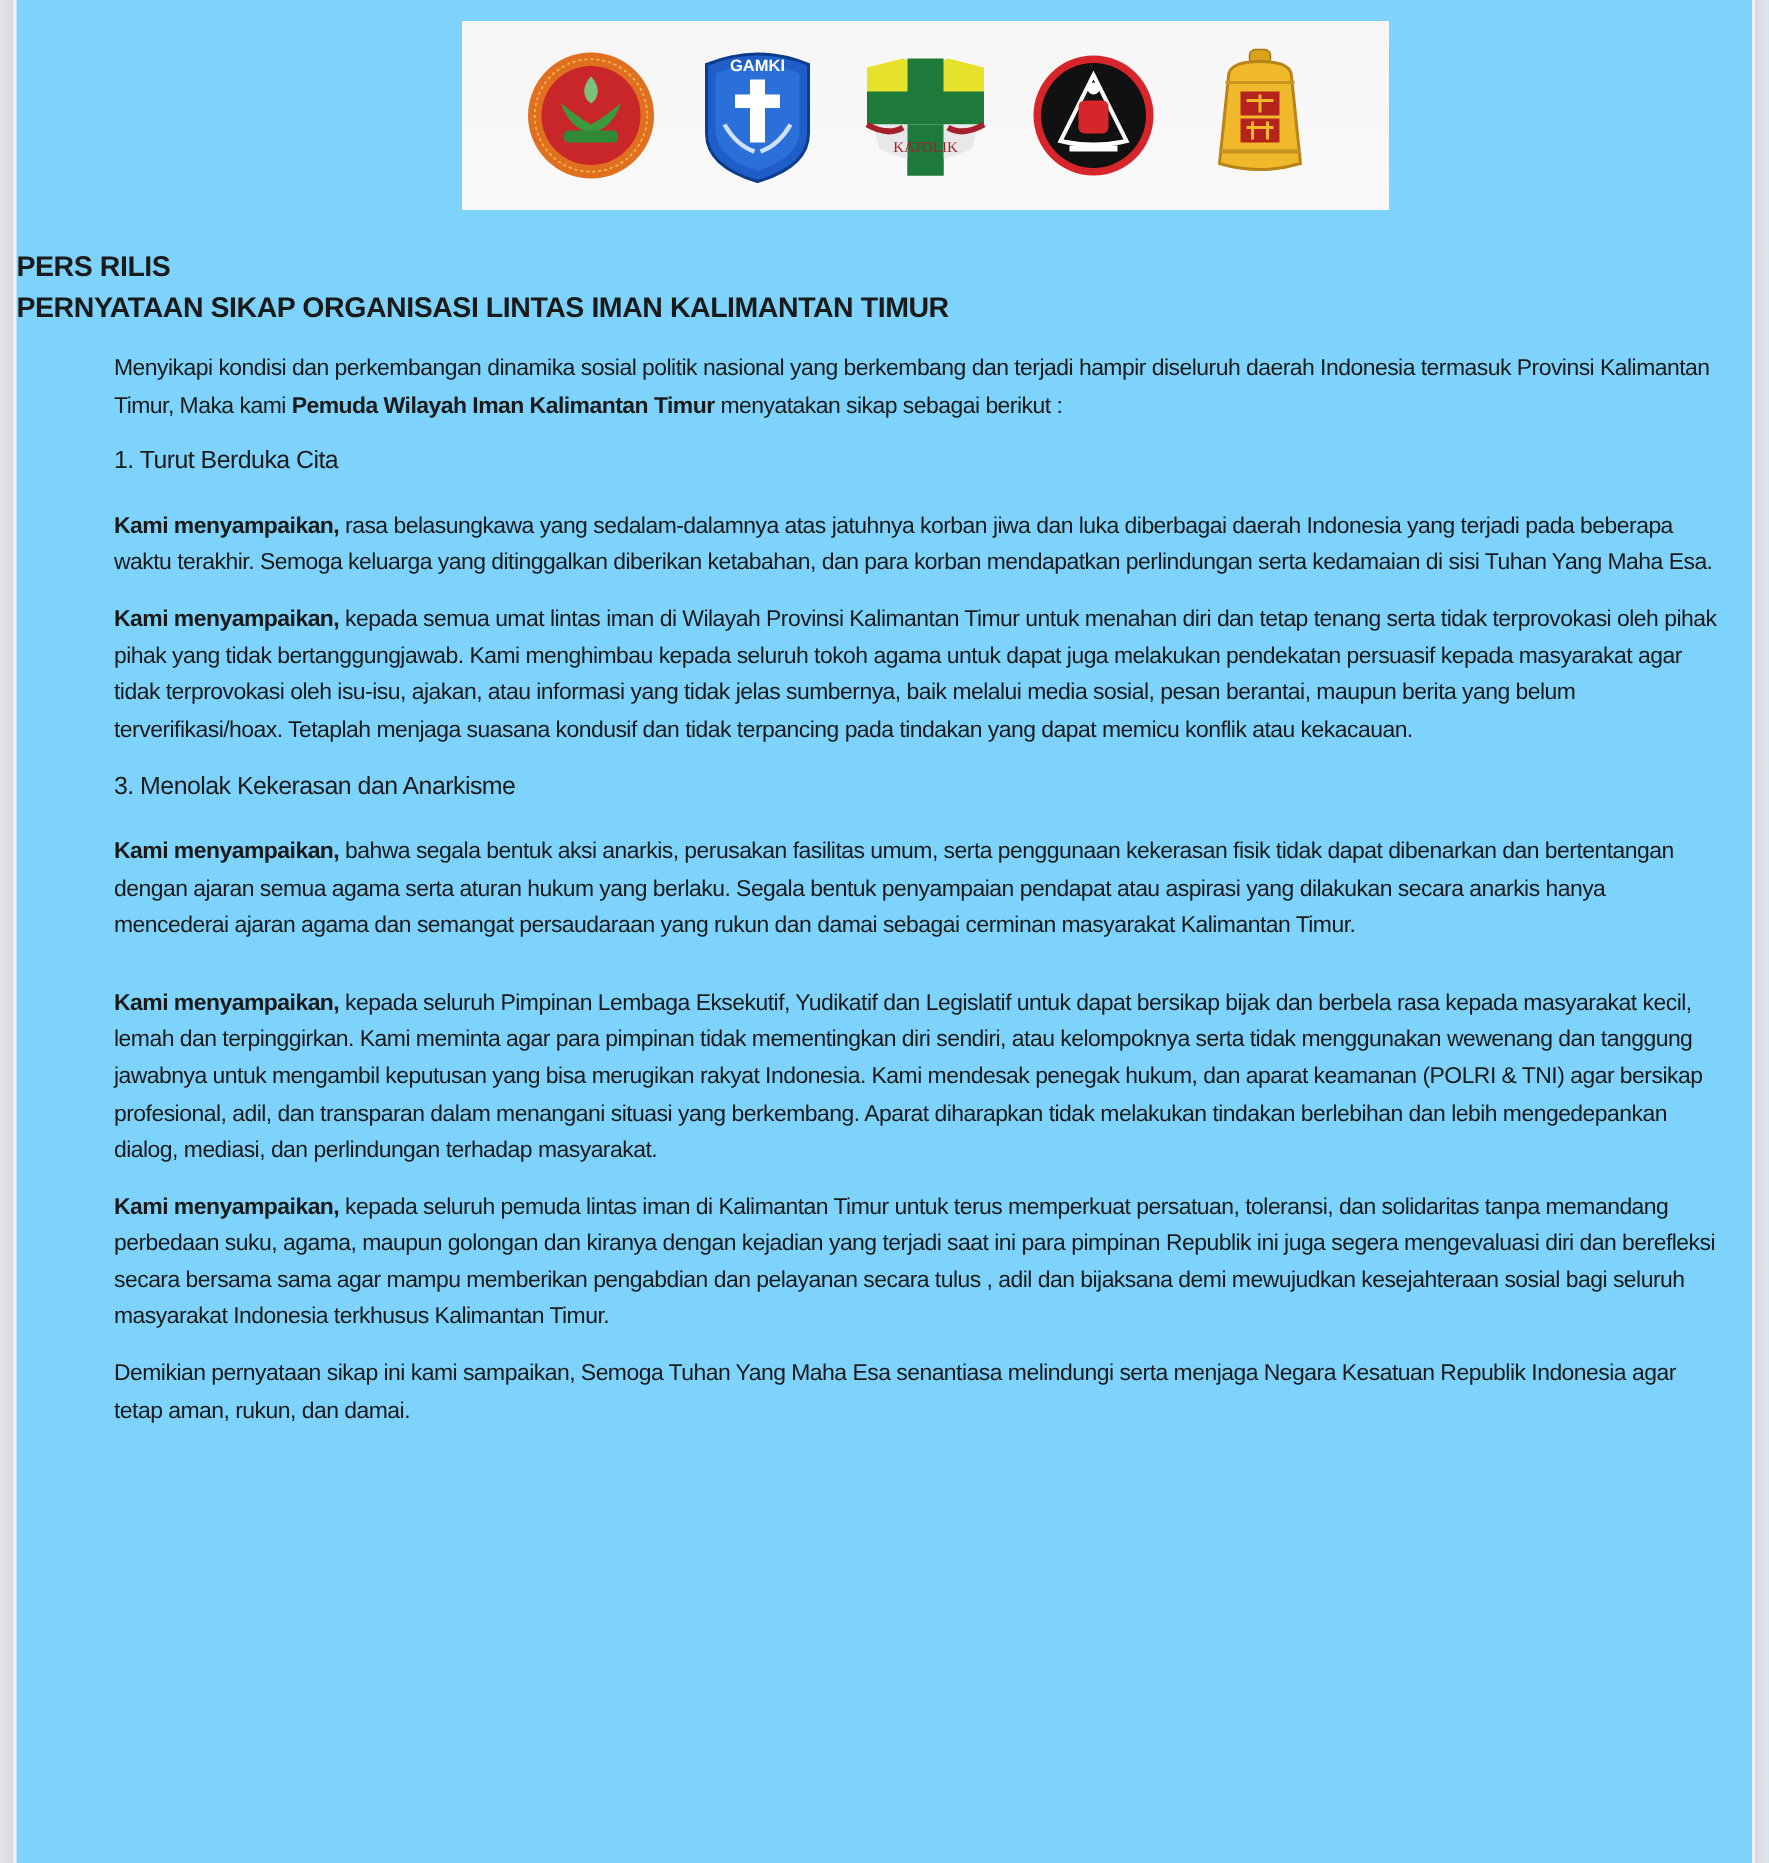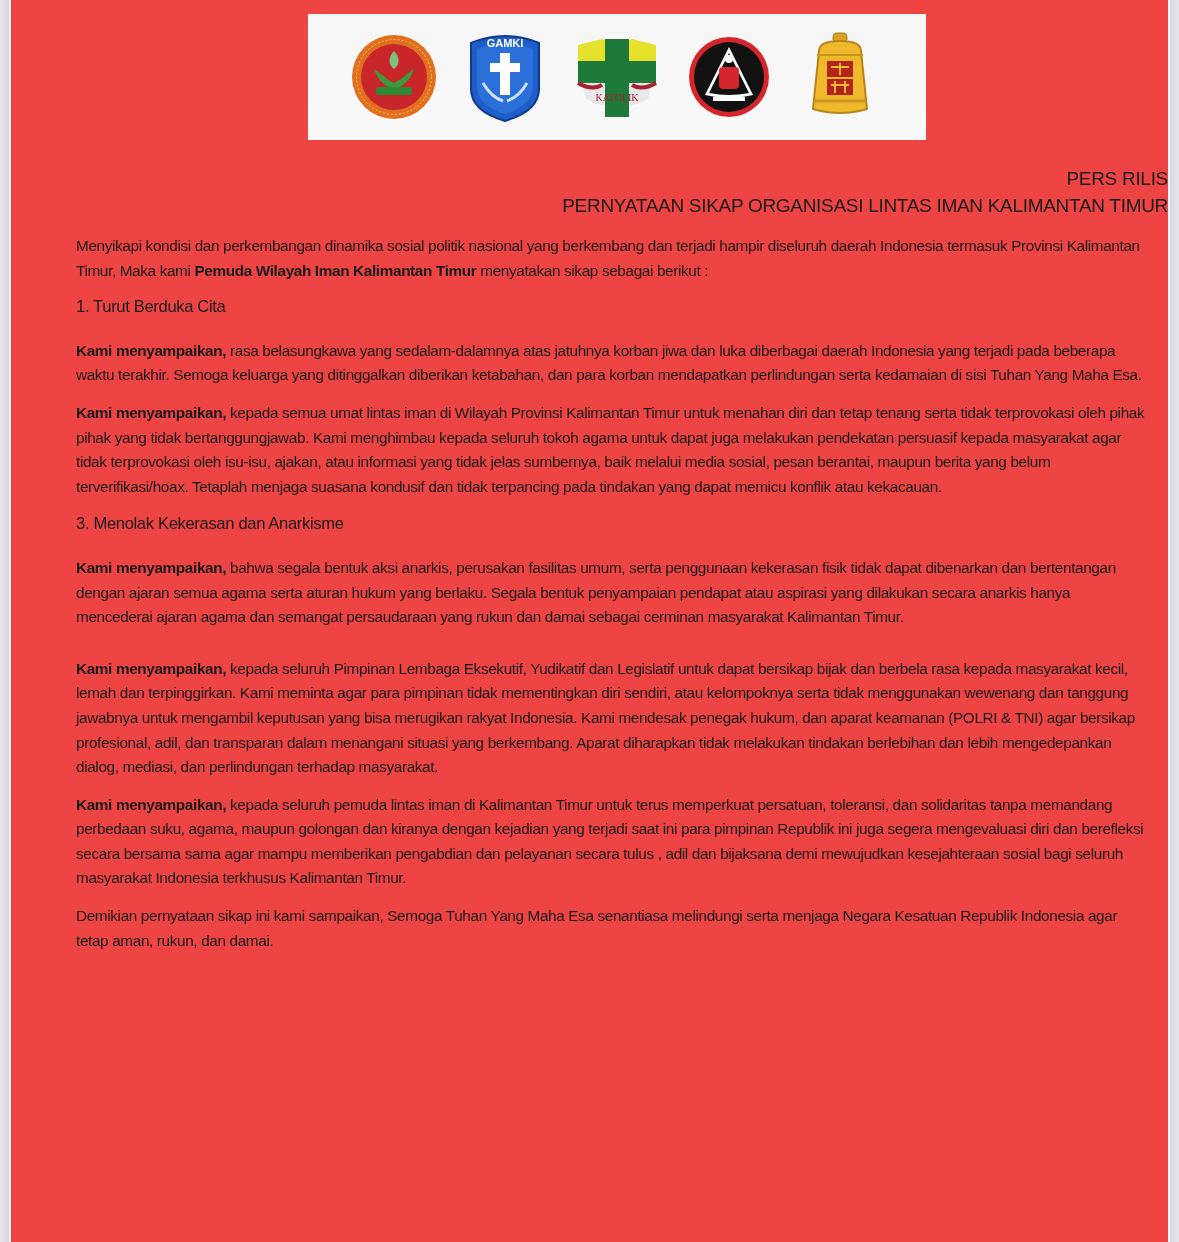--- a/index.html
+++ b/index.html
@@ -15,32 +15,32 @@
     background: linear-gradient(to right, #e6e5ec, #d9d8e0);
     border-right: 2px solid #f1f1f4;
   }
   .edge-right {
     position: absolute; right: 0; top: 0; width: 9px; height: 1242px;
     background: linear-gradient(to left, #e6e5ec, #d9d8e0);
     border-left: 2px solid #f1f1f4;
   }
   .page {
     position: absolute; left: 11px; top: 0; width: 1157px; height: 1242px;
-    background: #ef4444;
+    background: #7dd3fc;
   }
   .logo-strip {
     position: absolute; left: 297px; top: 14px; width: 618px; height: 126px;
     background: linear-gradient(#f6f6f6, #f9f9f9);
     display: flex; align-items: center; justify-content: space-around;
     padding: 0 30px; box-sizing: border-box;
   }
   .logo { width: 90px; height: 92px; display: flex; align-items: center; justify-content: center; }
   .title {
-    position: absolute; left: 0; width: 1157px; text-align: right;
-    font-weight: normal; font-size: 19px; letter-spacing: -0.3px;
+    position: absolute; left: 0; width: 1157px; text-align: left;
+    font-weight: bold; font-size: 19px; letter-spacing: -0.3px;
   }
   .t1 { top: 168px; }
   .t2 { top: 195px; }
   .content {
     position: absolute; left: 65px; top: 234px; width: 1070px;
     font-size: 15.3px; line-height: 24.6px; letter-spacing: -0.35px;
   }
   .content p { margin: 0; }
   .intro { margin-bottom: 12px !important; }
   .heading { font-size: 16.6px; margin: 0 0 19px 0 !important; }

